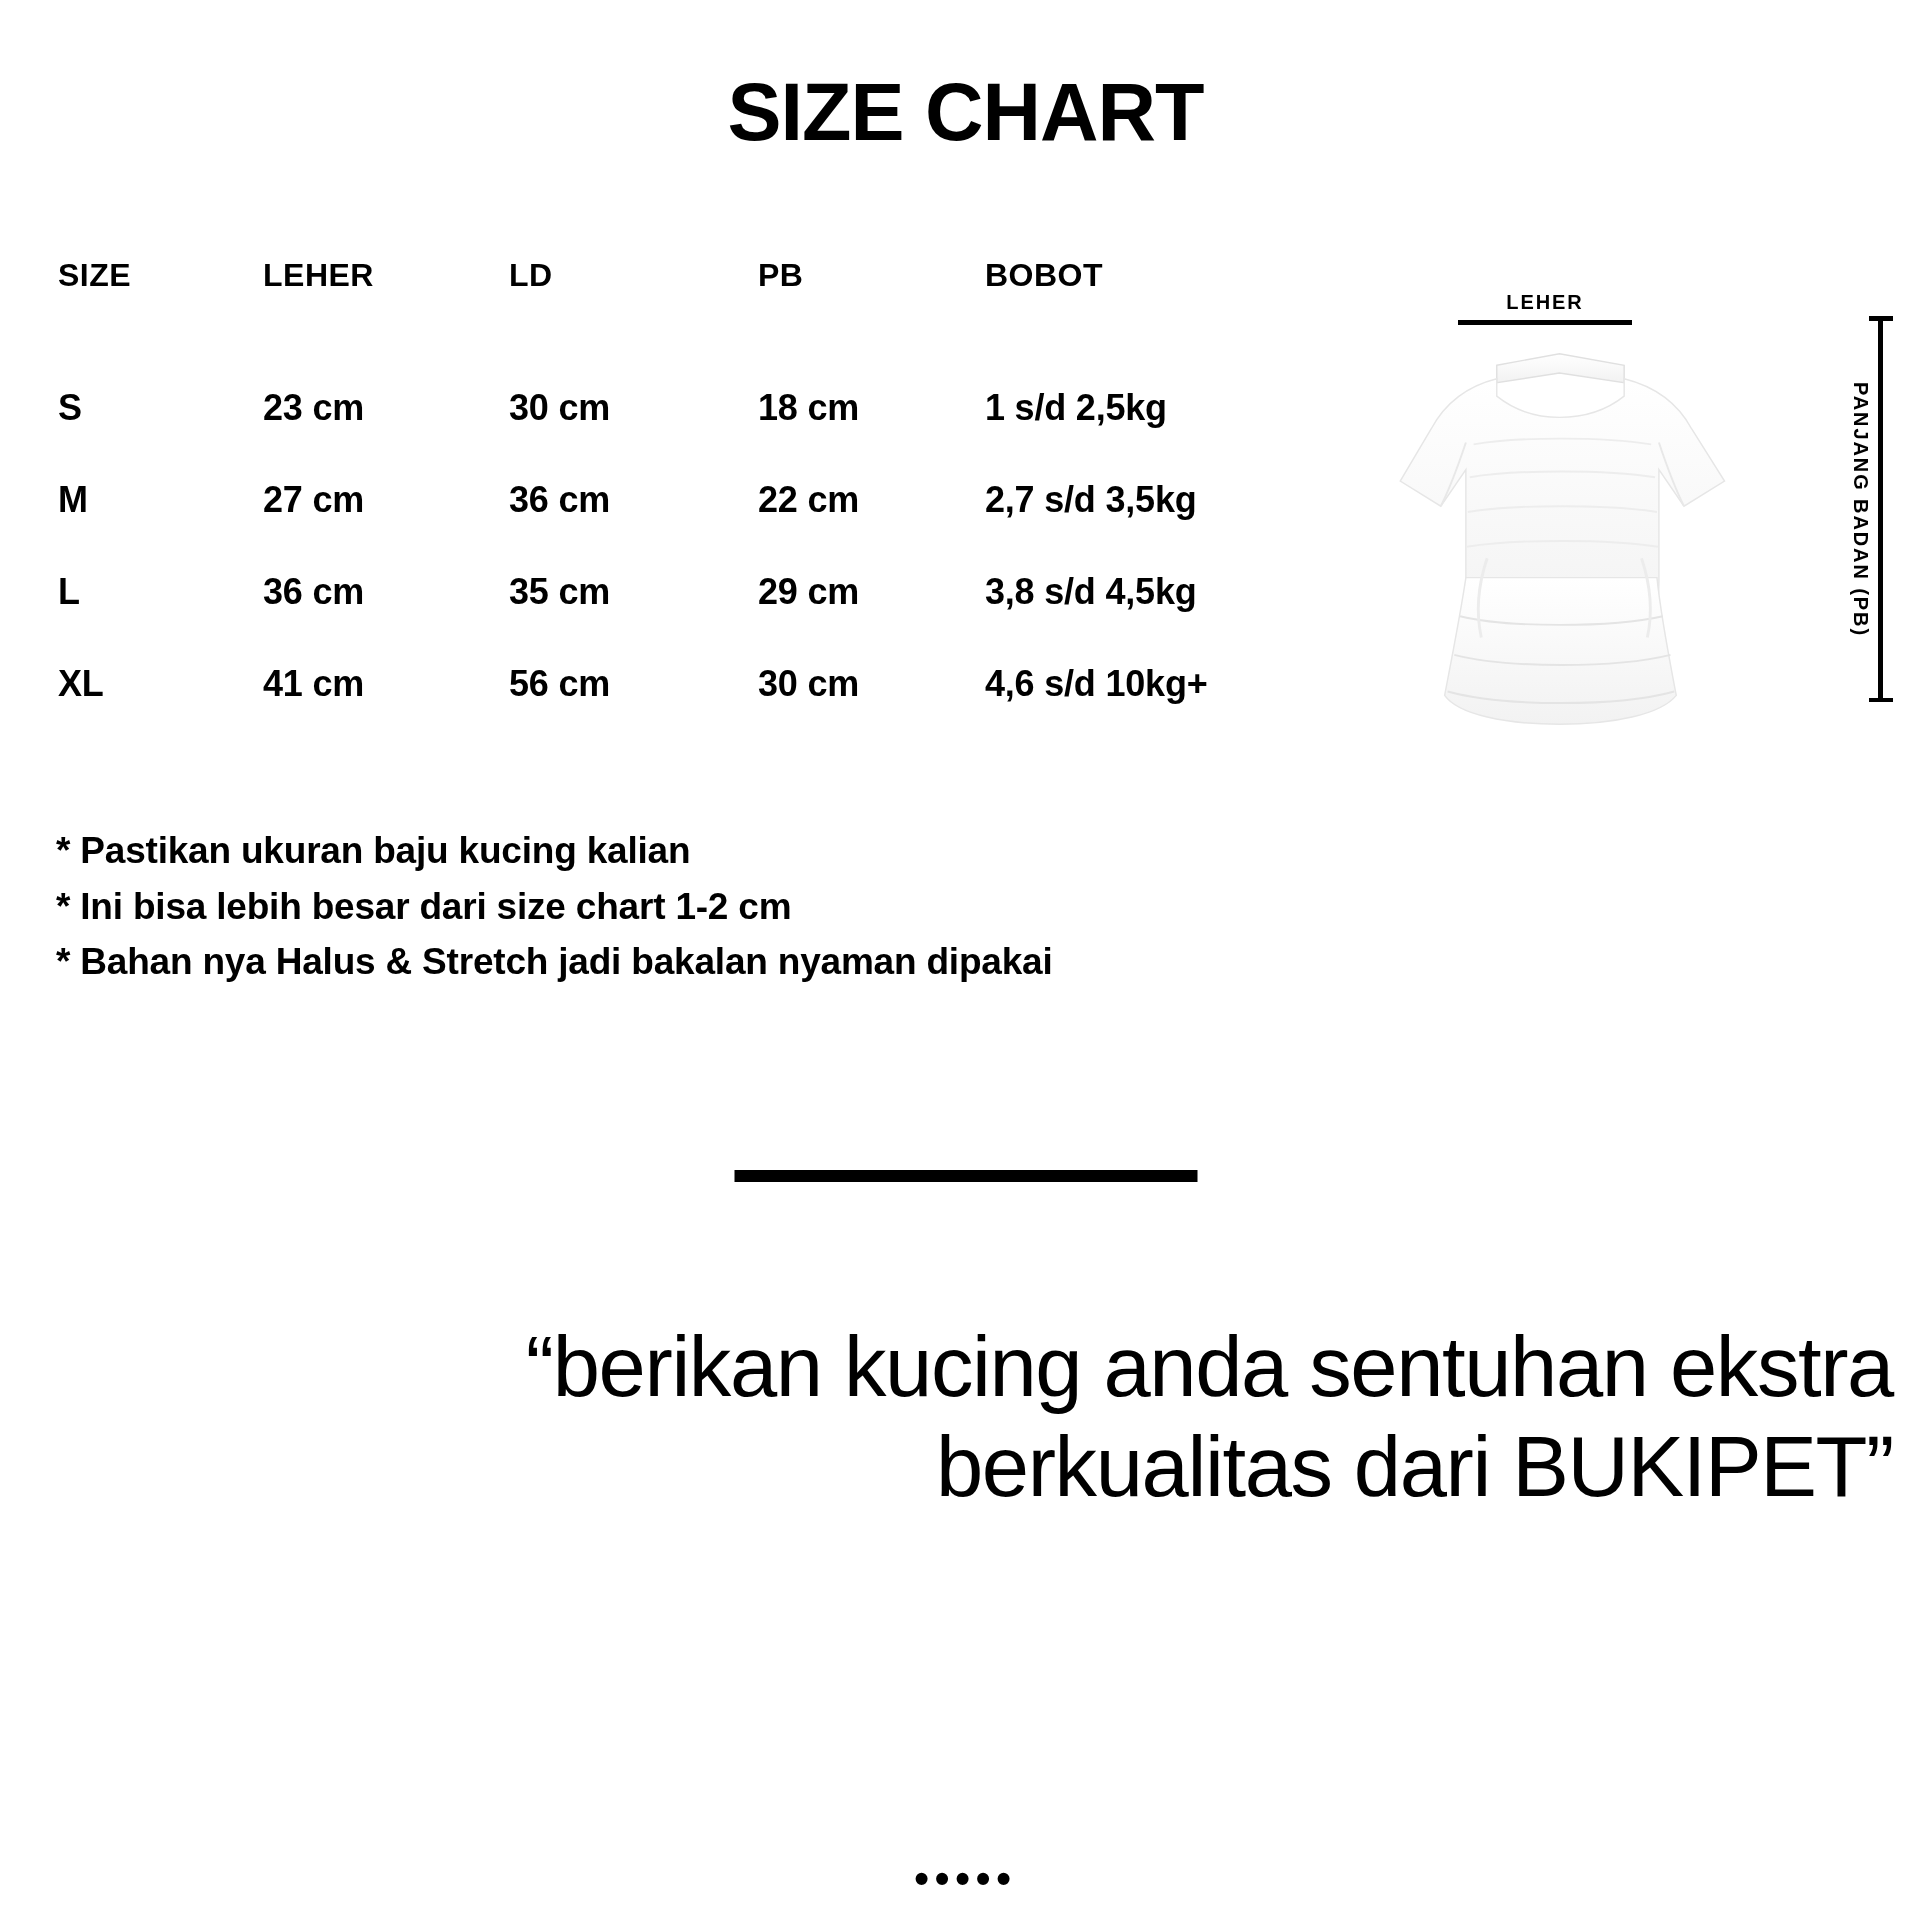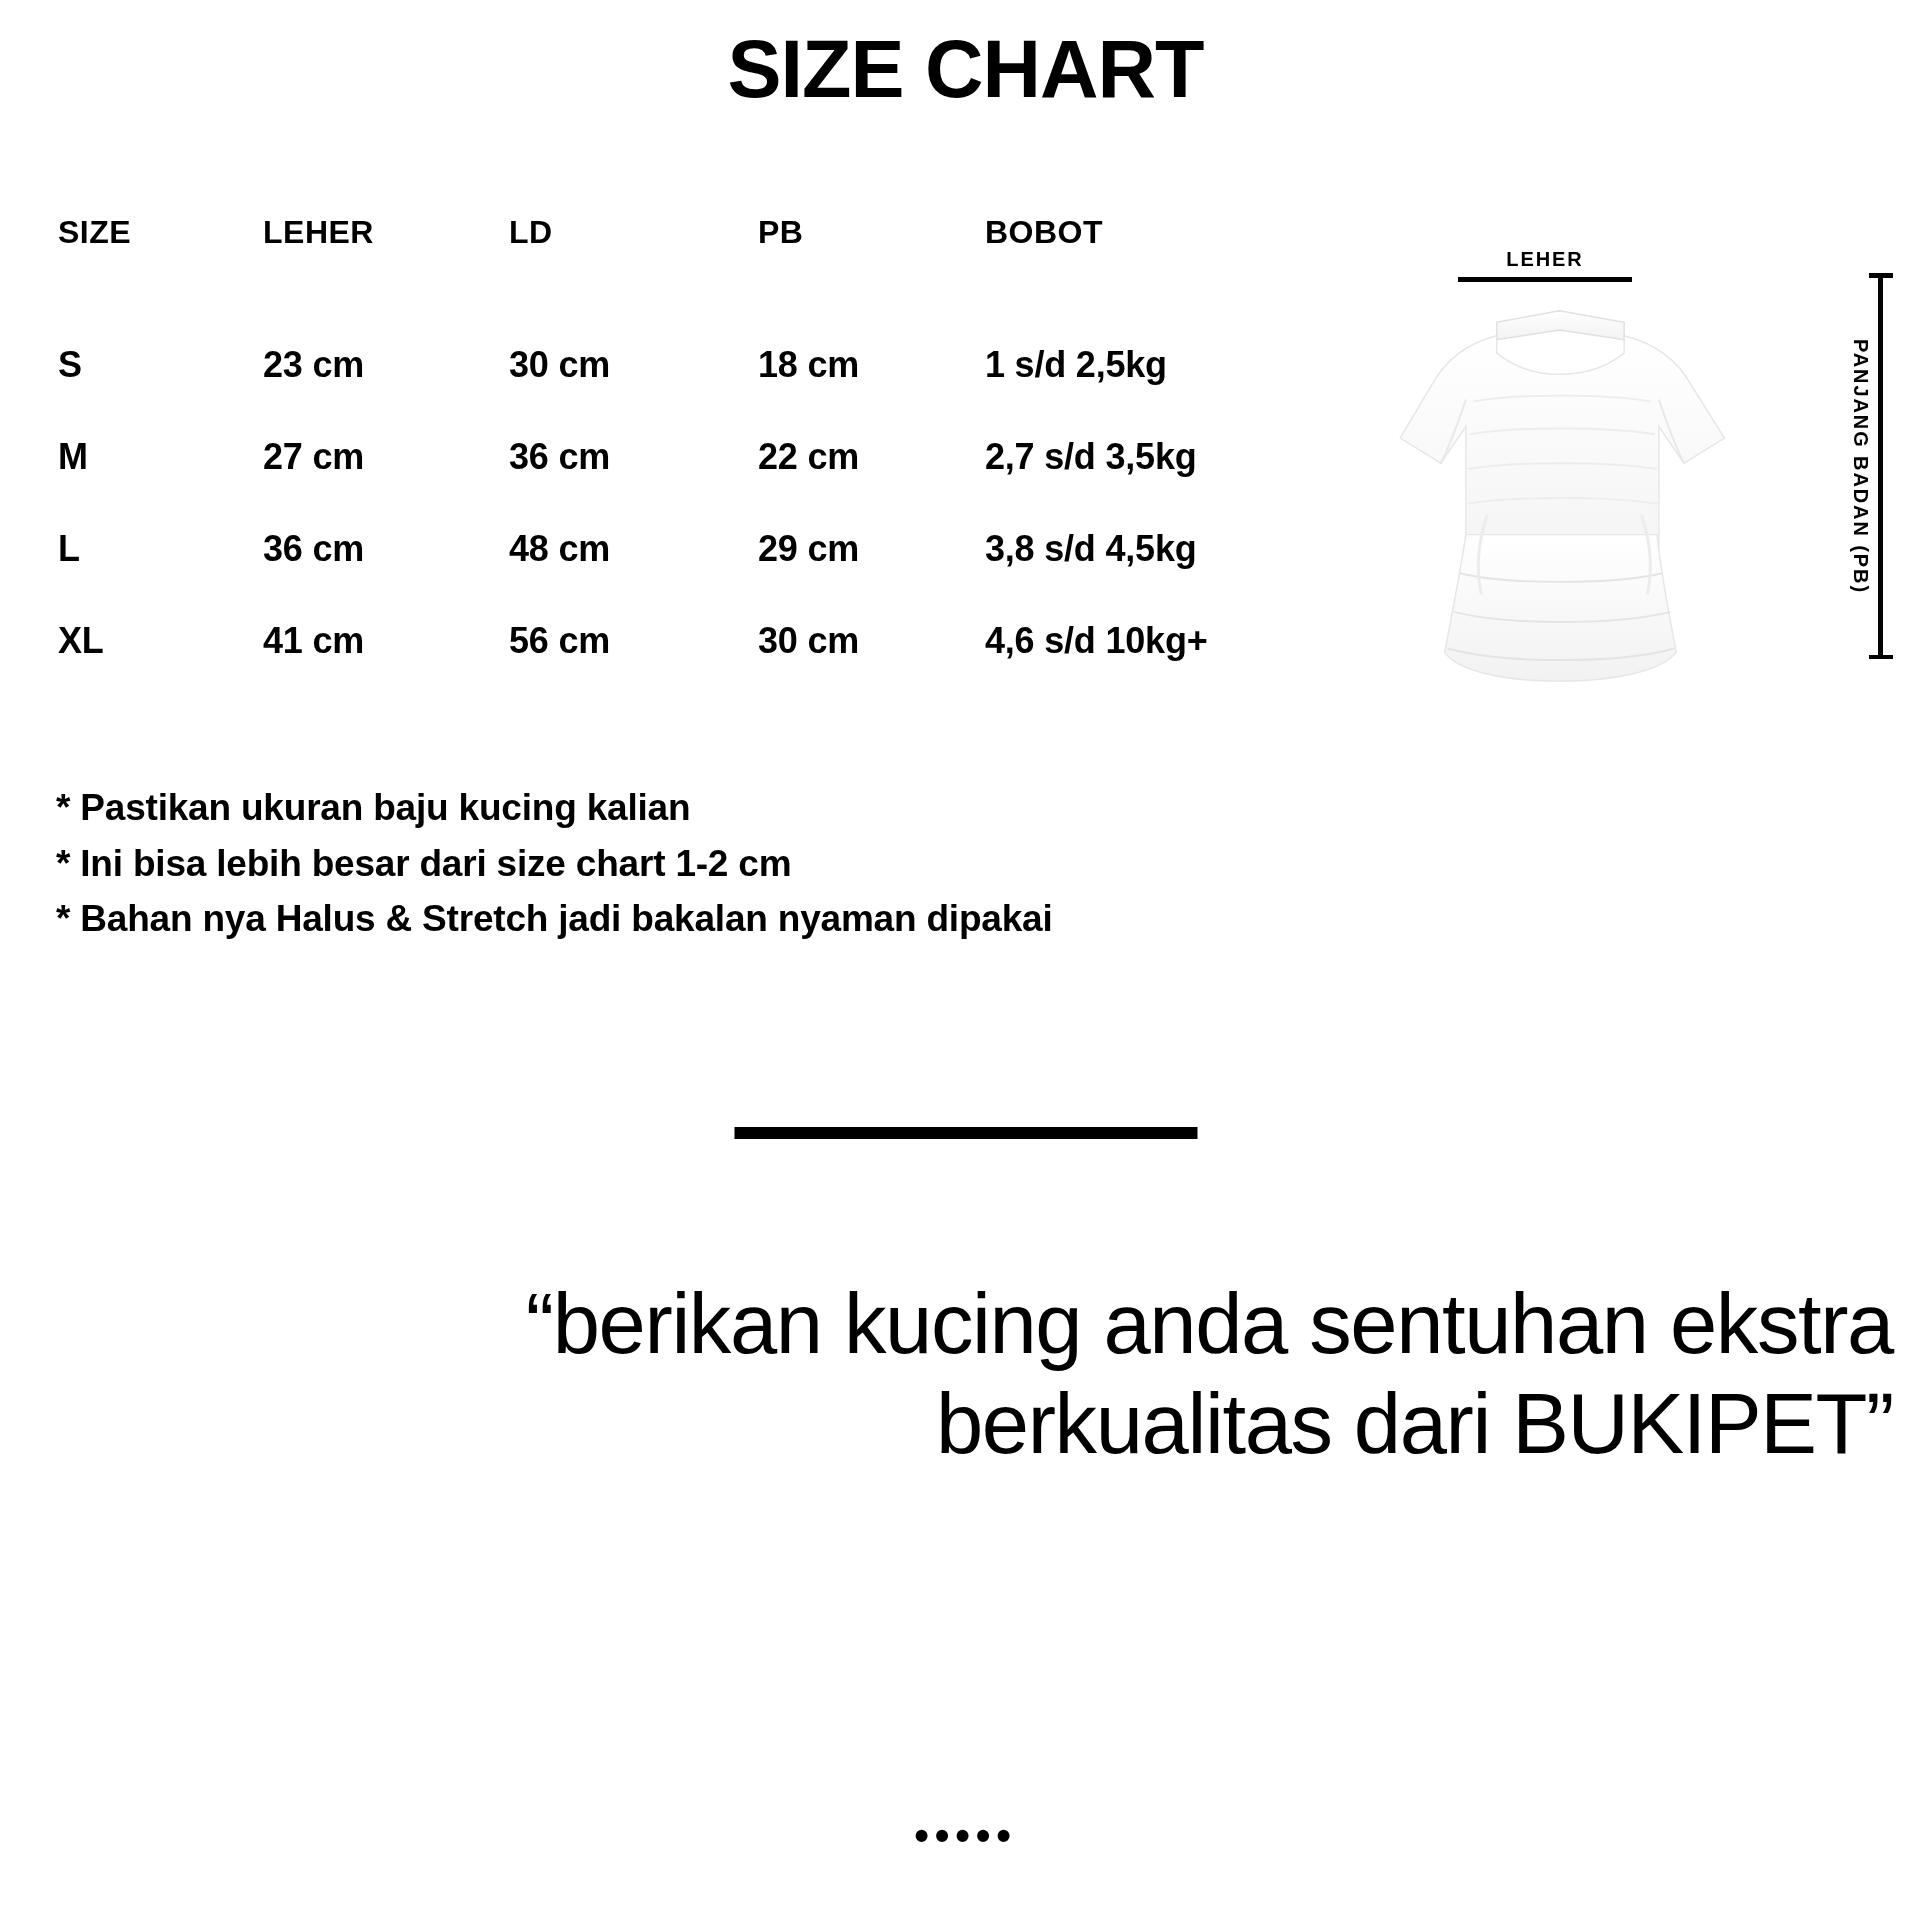--- a/index.html
+++ b/index.html
@@ -13,20 +13,21 @@
     font-family: "Liberation Sans", sans-serif;
     color: #000000;
     position: relative;
     overflow: hidden;
   }
   .page {
     position: relative;
     width: 1931px;
     height: 1433px;
     box-sizing: border-box;
+    margin-top: 43px;
   }
 
   
   .title {
     position: absolute;
     top: 25px;
     left: 0;
     width: 1931px;
     text-align: center;
     font-size: 81px;
@@ -220,21 +221,21 @@
       <div class="trow">
         <div class="tcell c-size">M</div>
         <div class="tcell c-leher">27 cm</div>
         <div class="tcell c-ld">36 cm</div>
         <div class="tcell c-pb">22 cm</div>
         <div class="tcell c-bobot">2,7 s/d 3,5kg</div>
       </div>
       <div class="trow">
         <div class="tcell c-size">L</div>
         <div class="tcell c-leher">36 cm</div>
-        <div class="tcell c-ld">48 cm</div>
+        <div class="tcell c-ld">35 cm</div>
         <div class="tcell c-pb">29 cm</div>
         <div class="tcell c-bobot">3,8 s/d 4,5kg</div>
       </div>
       <div class="trow">
         <div class="tcell c-size">XL</div>
         <div class="tcell c-leher">41 cm</div>
         <div class="tcell c-ld">56 cm</div>
         <div class="tcell c-pb">30 cm</div>
         <div class="tcell c-bobot">4,6 s/d 10kg+</div>
       </div>

